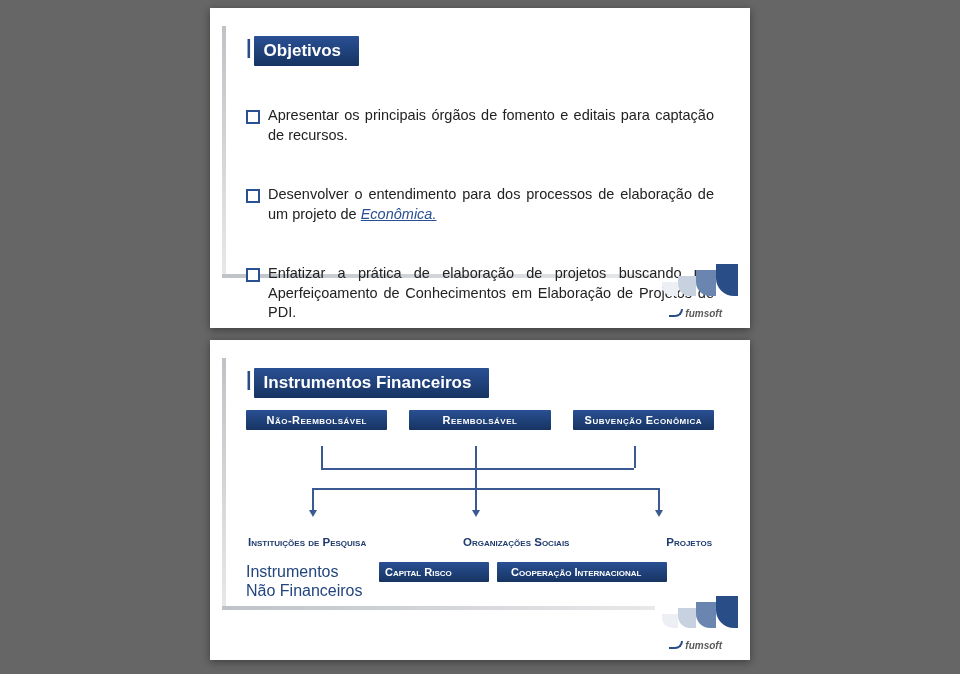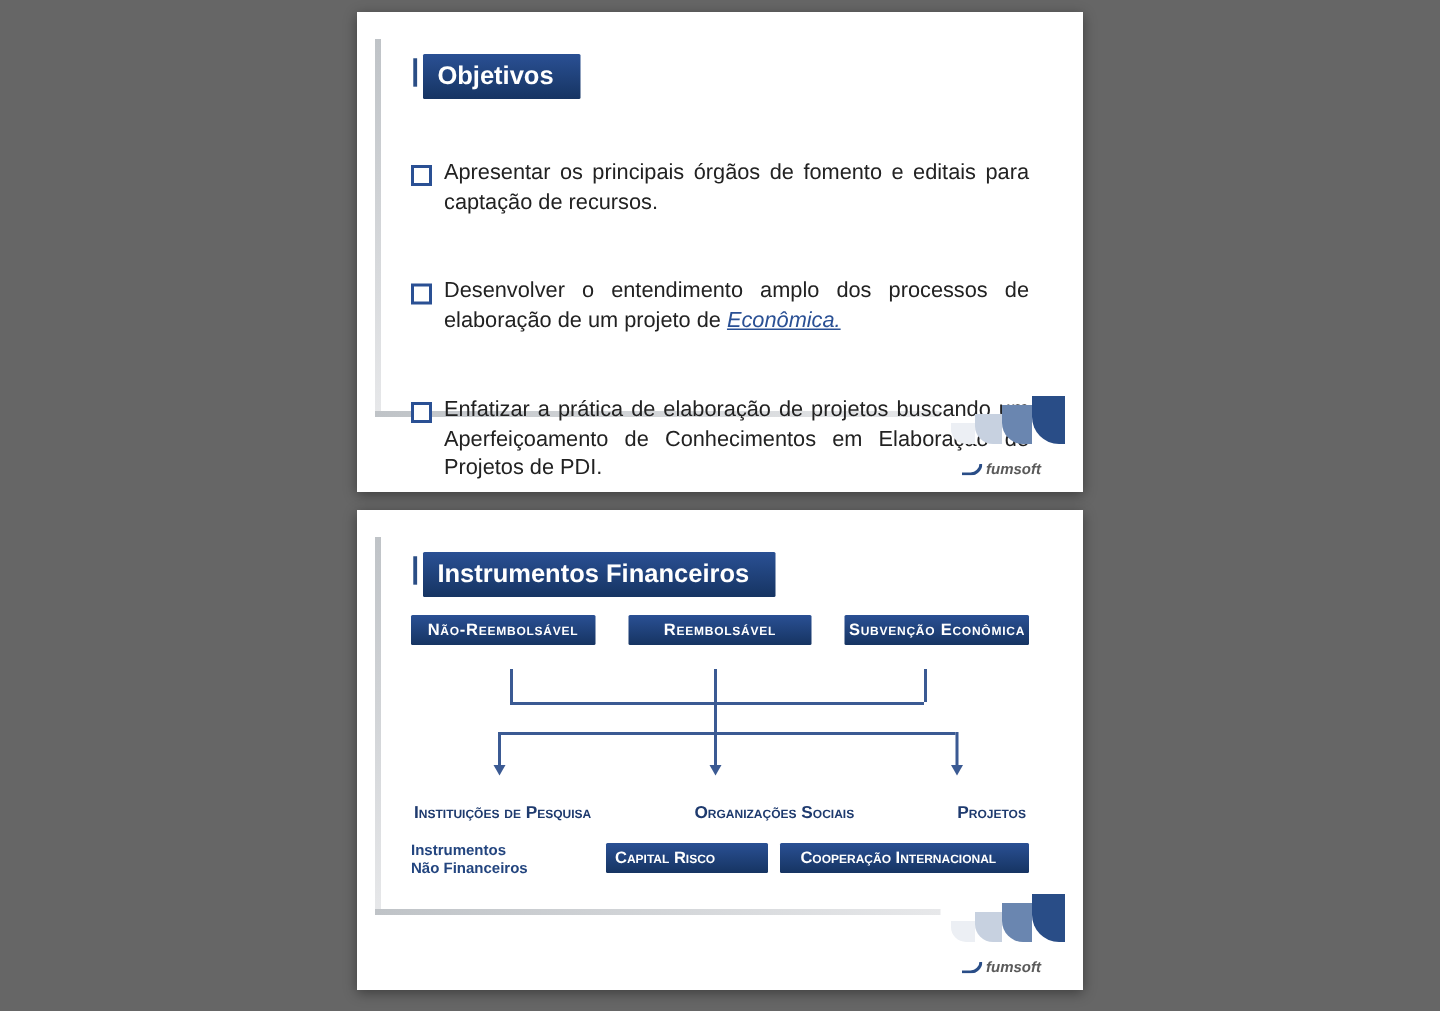--- a/index.html
+++ b/index.html
@@ -10,21 +10,21 @@
     height: 674px;
     overflow: hidden;
     display: flex;
     flex-direction: column;
     align-items: center;
     gap: 12px;
     padding: 8px 0;
   }
   .slide {
     background: #fff;
-    width: 484px;
+    width: 540px;
     height: 320px;
     position: relative;
     box-shadow: 0 2px 8px rgba(0,0,0,0.4);
     padding: 28px 36px 20px 36px;
   }
   .slide-border-left {
     position: absolute;
     left: 12px; top: 18px; bottom: 50px;
     width: 4px;
     background: linear-gradient(#bfc3c7, #e7e8ea);
@@ -84,42 +84,42 @@
     flex:1; text-align:center; color:#fff;
     background: linear-gradient(#2a5094, #163462);
     padding:4px 2px; font-size:11px; font-variant: small-caps;
     letter-spacing:.5px; font-weight:bold; border-radius:1px;
   }
   .diagram { position:relative; height:80px; margin:4px 0 10px 0;}
   .line { position:absolute; background:#3b5a93; }
   .arrow-down { position:absolute; width:0;height:0; border-left:4px solid transparent; border-right:4px solid transparent; border-top:7px solid #3b5a93;}
   .org-row { display:flex; justify-content:space-between; font-size:11.5px; font-variant:small-caps; color:#1e3a6e; font-weight:bold; padding:0 2px;}
   .footer-row { display:flex; gap:8px; align-items:flex-start; margin-top:14px;}
-  .footer-left { color:#23457f; font-weight:bold; font-size:10px; line-height:1.2; width:125px;}
+  .footer-left { color:#23457f; font-weight:normal; font-size:16px; line-height:1.2; width:125px;}
   .footer-box {
     text-align:left; color:#fff; background: linear-gradient(#2a5094, #163462);
     padding:4px 6px; font-size:11px; font-variant: small-caps; font-weight:bold; border-radius:1px;
   }
   .fb1 { width:110px; }
   .fb2 { width:170px;padding-left:14px; }
 </style>
 </head>
 <body>
 
 <div class="slide">
   <div class="slide-border-left"></div>
   <div class="slide-border-bottom"></div>
 
   <div class="title-bar-wrap">
     <span class="pipe">|</span><span class="title-bar">Objetivos</span>
   </div>
 
   <ul class="bullets">
     <li><span>Apresentar os principais órgãos de fomento e editais para captação de recursos.</span></li>
-    <li><span>Desenvolver o entendimento amplo dos processos de elaboração de um projeto de </span><span class="innov">Econômica.</span></li>
+    <li><span>Desenvolver o entendimento para dos processos de elaboração de um projeto de </span><span class="innov">Econômica.</span></li>
     <li><span>Enfatizar a prática de elaboração de projetos buscando um Aperfeiçoamento de Conhecimentos em Elaboração de Projetos de PDI.</span></li>
   </ul>
 
   <div class="corner-graphic">
     <div class="stripe4"></div>
       <div class="stripe3"></div>
       <div class="stripe2"></div>
       <div class="stripe1"></div>
   </div>
   <div class="logo">

